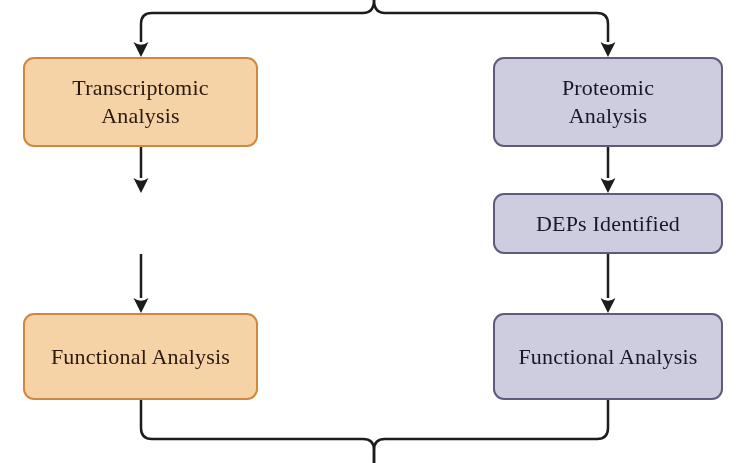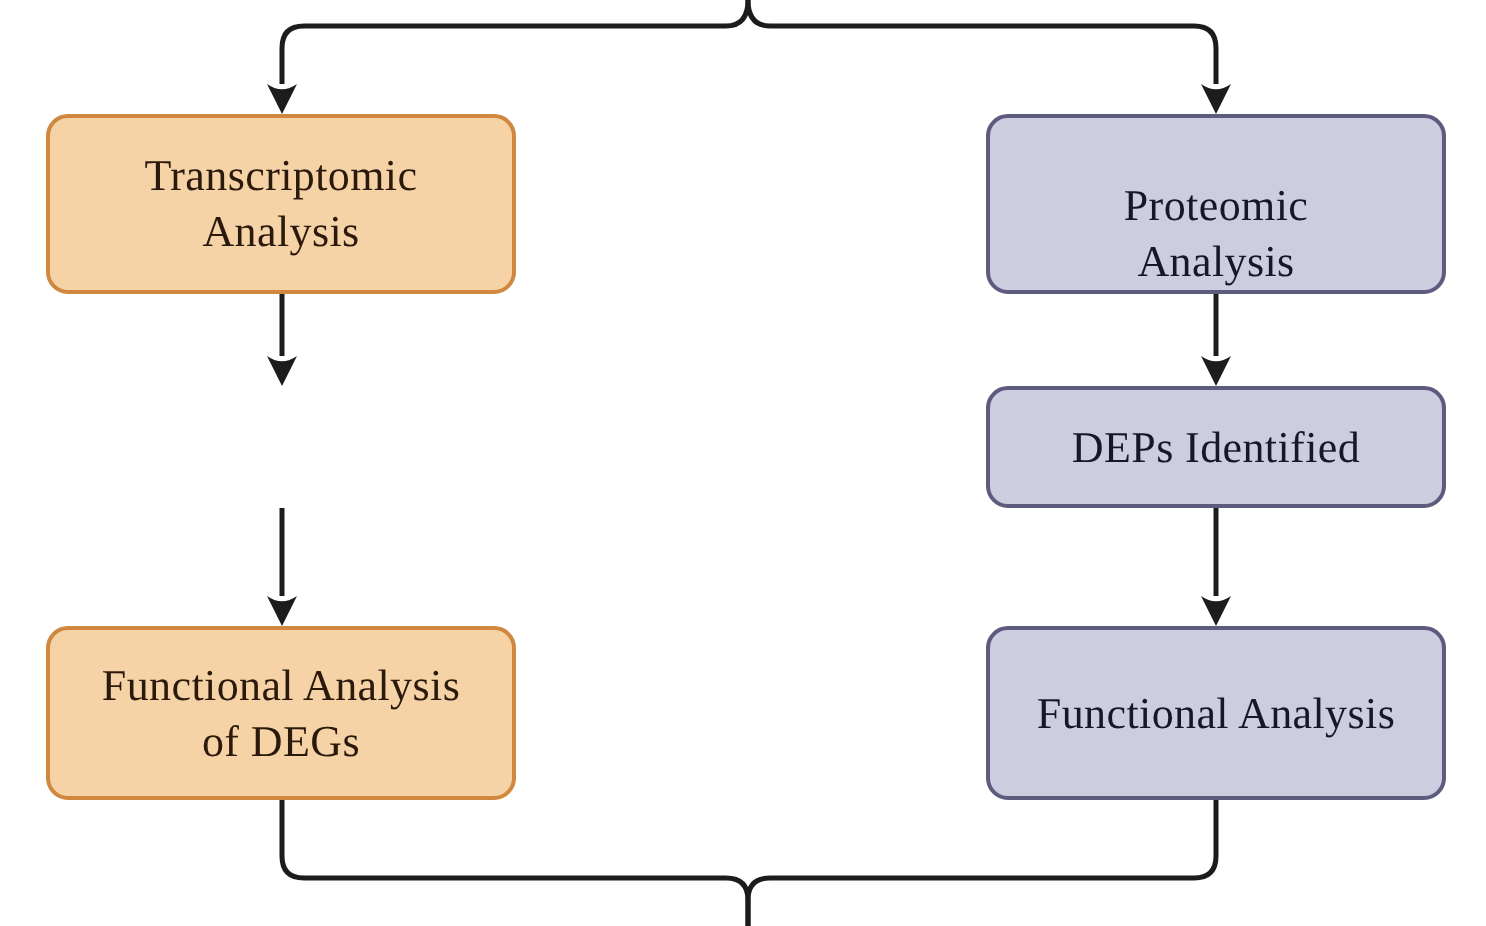--- a/index.html
+++ b/index.html
@@ -35,21 +35,21 @@
     text-align: center;
     font-size: 22px;
     line-height: 28px;
     letter-spacing: 0.2px;
   }
   .node div { white-space: nowrap; }
   
   .b0n0 { left: 23px;  top: 57px;  width: 235px; height: 90px; }
   .b0n1 { left: 23px;  top: 193px; width: 235px; height: 61px; }
   .b0n2 { left: 23px;  top: 313px; width: 235px; height: 87px; }
-  .b1n0 { left: 493px; top: 57px;  width: 230px; height: 90px; justify-content: flex-end; }
+  .b1n0 { left: 493px; top: 57px;  width: 230px; height: 90px; }
   .b1n1 { left: 493px; top: 193px; width: 230px; height: 61px; }
   .b1n2 { left: 493px; top: 313px; width: 230px; height: 87px; }
 </style>
 </head>
 <body>
 
 <div id="stage" style="background: rgb(255, 255, 255); padding-left: 44px;">
 
   <svg id="connectors" viewBox="0 0 743 463" fill="none" xmlns="http://www.w3.org/2000/svg" style="color: rgb(28, 28, 28);">
     <defs>
@@ -70,21 +70,20 @@
     <path d="M 141 400 L 141 428 Q 141 439 152 439 L 363 439 Q 374 439 374 450 L 374 463" stroke="currentColor" stroke-width="2.5"></path>
     <path d="M 608 400 L 608 428 Q 608 439 597 439 L 385 439 Q 374 439 374 450 L 374 463" stroke="currentColor" stroke-width="2.5"></path>
   </svg>
 
   <div class="node b0n0" style="background: rgb(245, 211, 166); border-color: rgb(208, 136, 63); color: rgb(43, 25, 12);">
     <div>Transcriptomic</div>
     <div>Analysis</div>
   </div>
   <div class="node b0n2" style="background: rgb(245, 211, 166); border-color: rgb(208, 136, 63); color: rgb(43, 25, 12);">
     <div>Functional Analysis</div>
-    <div>of DEGs</div>
   </div>
 
   <div class="node b1n0" style="background: rgb(206, 205, 224); border-color: rgb(94, 92, 126); color: rgb(24, 22, 42);">
     <div>Proteomic</div>
     <div>Analysis</div>
   </div>
   <div class="node b1n1" style="background: rgb(206, 205, 224); border-color: rgb(94, 92, 126); color: rgb(24, 22, 42);">
     <div>DEPs Identified</div>
   </div>
   <div class="node b1n2" style="background: rgb(206, 205, 224); border-color: rgb(94, 92, 126); color: rgb(24, 22, 42);">

